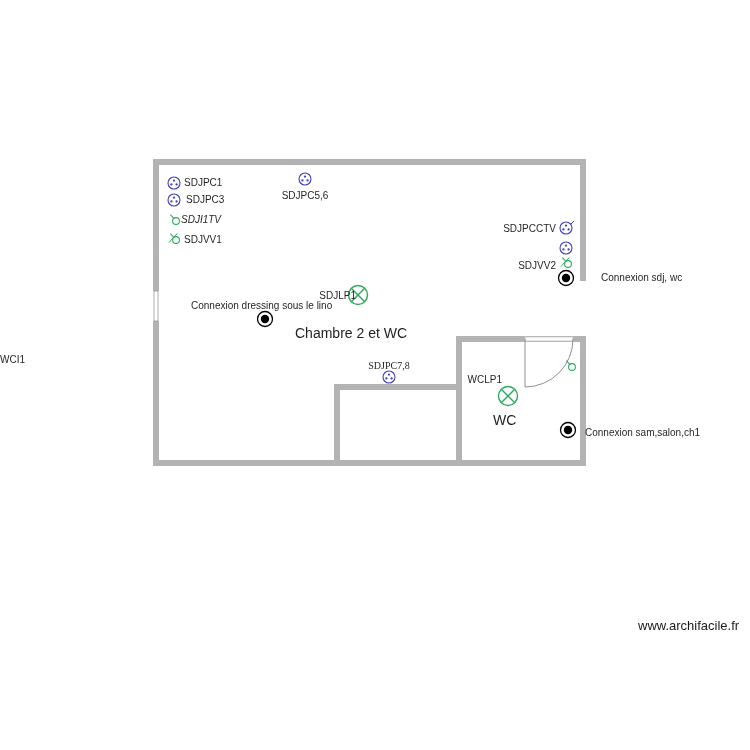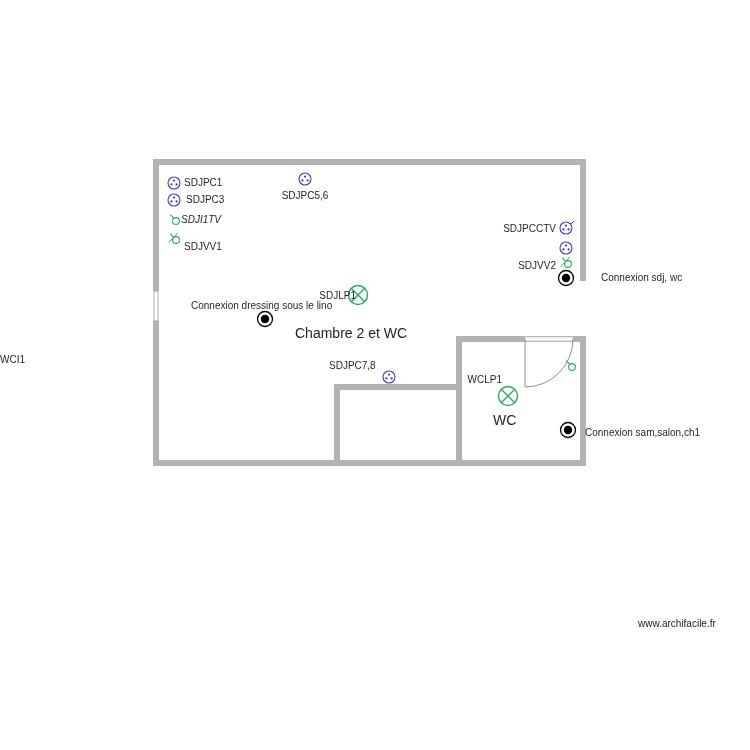--- a/index.html
+++ b/index.html
@@ -33,21 +33,21 @@
   }
   .lbl.room {
     font-size: 14px;
     color: #1f1f1f;
   }
   .watermark {
     position: absolute;
     left: 638px;
     top: 618px;
     font-family: "Liberation Sans", sans-serif;
-    font-size: 10px;
+    font-size: 13px;
     color: #1a1a1a;
     white-space: nowrap;
   }
 </style>
 </head>
 <body>
 
 <svg id="plan-canvas" viewBox="0 0 750 750" xmlns="http://www.w3.org/2000/svg">
   <g id="walls">
       <line x1="153" y1="162" x2="586" y2="162" stroke="#b3b3b3" stroke-width="6" stroke-linecap="butt"></line>
@@ -145,26 +145,26 @@
         <circle cx="568" cy="430" r="7.5" fill="#ffffff" stroke="#000000" stroke-width="1.3"></circle>
         <circle cx="568" cy="430" r="4.2" fill="#000000"></circle>
       </g>
     </g>
 </svg>
 
 <div id="labels-layer">
     <div class="lbl" style="top: 178px; left: 184px;">SDJPC1</div>
     <div class="lbl" style="top: 195px; left: 186px;">SDJPC3</div>
     <div class="lbl" style="top: 215px; left: 181px; font-style: italic;">SDJI1TV</div>
-    <div class="lbl" style="top: 242px; left: 184px;">SDJVV1</div>
+    <div class="lbl" style="top: 235px; left: 184px;">SDJVV1</div>
     <div class="lbl" style="top: 191px; left: 245px; width: 120px; text-align: center;">SDJPC5,6</div>
     <div class="lbl" style="top: 224px; left: 0px; width: 556px; text-align: right;">SDJPCCTV</div>
     <div class="lbl" style="top: 261px; left: 0px; width: 556px; text-align: right;">SDJVV2</div>
     <div class="lbl" style="top: 291px; left: 12px; width: 344px; text-align: right;">SDJLP1</div>
-    <div class="lbl" style="top: 361px; left: 329px; width: 120px; text-align: left;">SDJPC7,8</div>
+    <div class="lbl" style="top: 361px; left: 329px; width: 120px; text-align: center; font-family: Liberation Serif, serif;">SDJPC7,8</div>
     <div class="lbl" style="top: 375px; left: 0px; width: 502px; text-align: right;">WCLP1</div>
     <div class="lbl" style="top: 355px; left: 0px; width: 549px; text-align: left;">WCI1</div>
     <div class="lbl room" style="left: 295px; top: 326px;">Chambre 2 et WC</div>
     <div class="lbl room" style="left: 493px; top: 413px;">WC</div>
     <div class="lbl" style="left: 191px; top: 301px;">Connexion dressing sous le lino</div>
     <div class="lbl" style="left: 601px; top: 273px;">Connexion sdj, wc</div>
     <div class="lbl" style="left: 585px; top: 428px;">Connexion sam,salon,ch1</div>
   </div>
 
 <div class="watermark">www.archifacile.fr</div>

